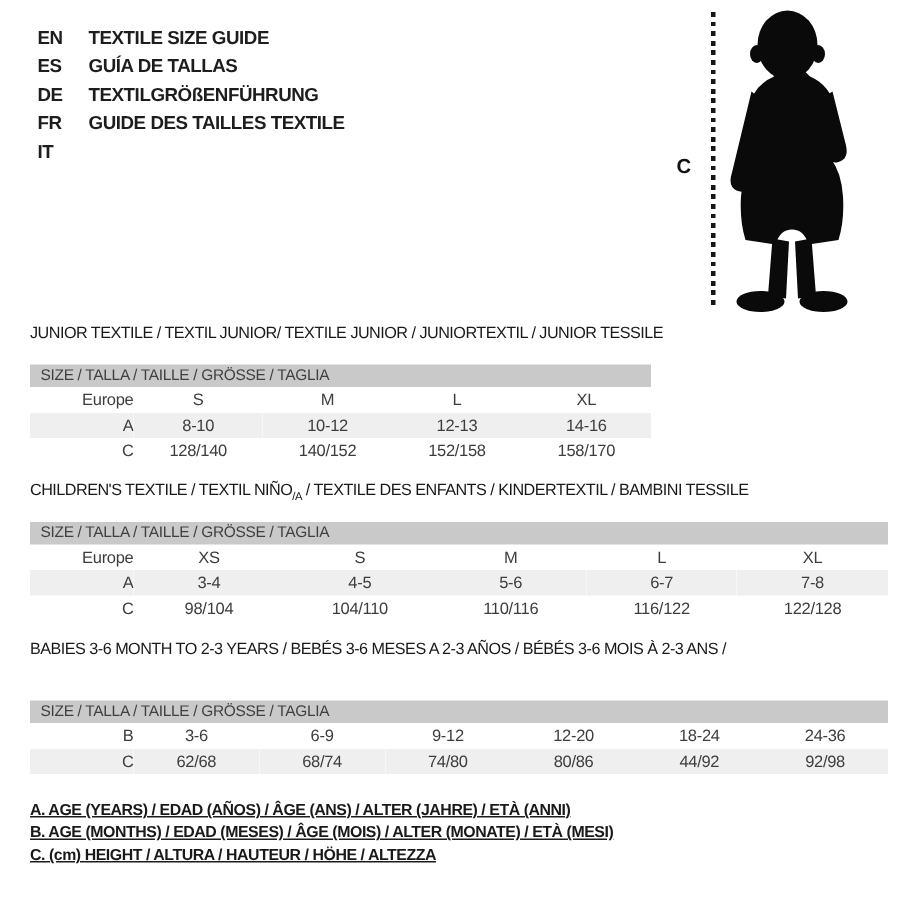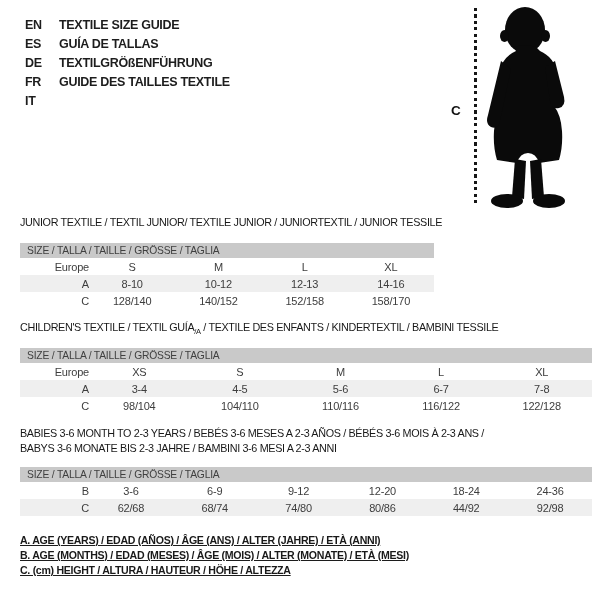--- a/index.html
+++ b/index.html
@@ -115,21 +115,21 @@
             <td class="lbl">C</td>
             <td>128/140</td>
             <td>140/152</td>
             <td>152/158</td>
             <td>158/170</td>
           </tr>
         </tbody>
       </table>
   </div>
 
-  <div class="section-title" style="top:320px"><span>CHILDREN'S TEXTILE / TEXTIL GUÍA</span><sub>/A</sub><span> / TEXTILE DES ENFANTS / KINDERTEXTIL / BAMBINI TESSILE</span></div>
+  <div class="section-title" style="top:320px"><span>CHILDREN'S TEXTILE / TEXTIL NIÑO</span><sub>/A</sub><span> / TEXTILE DES ENFANTS / KINDERTEXTIL / BAMBINI TESSILE</span></div>
   <div class="tablewrap t2">
     <div class="size-bar">SIZE / TALLA / TAILLE / GRÖSSE / TAGLIA</div>
     <table>
         <tbody>
           <tr>
             <td class="lbl">Europe</td>
             <td>XS</td>
             <td>S</td>
             <td>M</td>
             <td>L</td>
@@ -150,21 +150,20 @@
             <td>110/116</td>
             <td>116/122</td>
             <td>122/128</td>
           </tr>
         </tbody>
       </table>
   </div>
 
   <div class="section-title" style="top:426px">
     <div>BABIES 3-6 MONTH TO 2-3 YEARS / BEBÉS 3-6 MESES A 2-3 AÑOS / BÉBÉS 3-6 MOIS À 2-3 ANS /</div>
-    <div>BABYS 3-6 MONATE BIS 2-3 JAHRE / BAMBINI 3-6 MESI A 2-3 ANNI</div>
   </div>
   <div class="tablewrap t3">
     <div class="size-bar">SIZE / TALLA / TAILLE / GRÖSSE / TAGLIA</div>
     <table>
         <tbody>
           <tr>
             <td class="lbl">B</td>
             <td>3-6</td>
             <td>6-9</td>
             <td>9-12</td>

